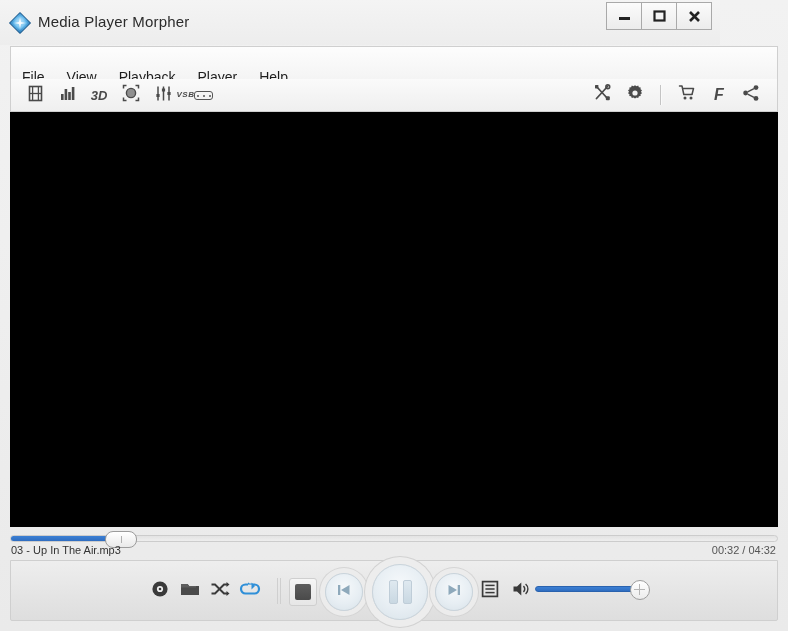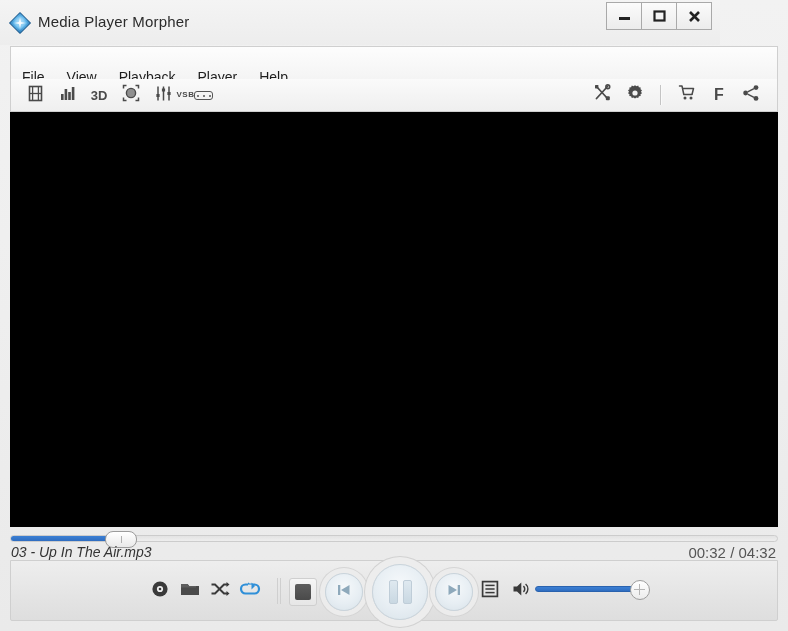--- a/index.html
+++ b/index.html
@@ -55,20 +55,21 @@
     background:linear-gradient(180deg,#fafafa 0%,#efefef 100%);
     border:1px solid #cfcfcf;border-top:none;
     box-sizing:border-box;
     display:flex;align-items:center;
   }
   .tb-left{display:flex;align-items:center;margin-left:8px;}
   .tb-right{display:flex;align-items:center;margin-left:auto;margin-right:10px;}
   .tb-btn{
     width:32px;height:26px;display:flex;align-items:center;justify-content:center;
     color:#4a4a4a;
+    font-style:italic;
   }
   .tb-sep{
     width:1px;height:20px;margin:0 9px;
     background:#c4c4c4;border-right:1px solid #fafafa;
   }
   .tb-txt{font-size:13px;font-weight:bold;color:#4a4a4a;line-height:1;}
   .vsb-wrap{display:flex;flex-direction:row;align-items:center;justify-content:center;line-height:1;}
   .vsb-txt{font-size:8px;font-weight:bold;color:#4a4a4a;letter-spacing:.5px;}
   .vsb-bar{
     width:17px;height:7px;margin-top:1px;border:1px solid #555;border-radius:3px;
@@ -97,25 +98,25 @@
   .seek-thumb{
     position:absolute;left:95px;top:0;width:30px;height:15px;
     background:linear-gradient(180deg,#ffffff,#e9e9e9);
     border:1px solid #9b9b9b;border-radius:8px;
     display:flex;align-items:center;justify-content:center;
   }
   .seek-thumb i{display:block;width:1px;height:7px;background:#b0b0b0;}
   
   .track-title{
     position:absolute;left:11px;top:544px;
-    font-size:14px;color:#333;white-space:nowrap;font-style:italic;
+    font-size:11px;color:#333;white-space:nowrap;
   }
   .time{
     position:absolute;right:12px;top:544px;
-    font-size:15px;color:#555;white-space:nowrap;margin-left:44px;
+    font-size:11px;color:#555;white-space:nowrap;margin-left:44px;
   }
   
   .bottom{
     position:absolute;left:10px;top:560px;width:768px;height:61px;
     background:linear-gradient(180deg,#eeeeee 0%,#e4e4e4 60%,#dedede 100%);
     border:1px solid #cfcfcf;border-radius:0 0 2px 2px;
     box-sizing:border-box;
   }
   .ctrl-icon{
     position:absolute;display:flex;align-items:center;justify-content:center;

